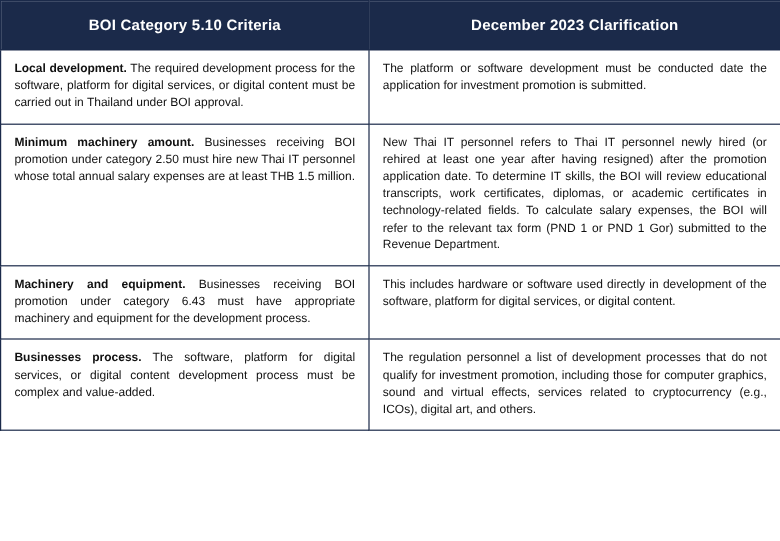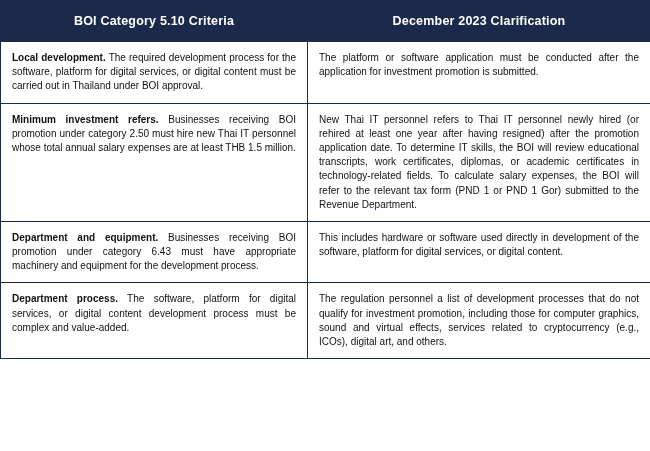--- a/index.html
+++ b/index.html
@@ -63,29 +63,29 @@
     </colgroup>
     <thead>
       <tr>
         <th>BOI Category 5.10 Criteria</th>
         <th>December 2023 Clarification</th>
       </tr>
     </thead>
     <tbody>
       <tr>
         <td class="criteria"><span class="lead">Local development.</span><span class="cell-text"> The required development process for the software, platform for digital services, or digital content must be carried out in Thailand under BOI approval.</span></td>
-        <td class="clarification">The platform or software application must be conducted after the application for investment promotion is submitted.</td>
+        <td class="clarification">The platform or software development must be conducted date the application for investment promotion is submitted.</td>
       </tr>
       <tr>
-        <td class="criteria"><span class="lead">Minimum investment refers.</span><span class="cell-text"> Businesses receiving BOI promotion under category 2.50 must hire new Thai IT personnel whose total annual salary expenses are at least THB 1.5 million.</span></td>
+        <td class="criteria"><span class="lead">Minimum machinery amount.</span><span class="cell-text"> Businesses receiving BOI promotion under category 2.50 must hire new Thai IT personnel whose total annual salary expenses are at least THB 1.5 million.</span></td>
         <td class="clarification">New Thai IT personnel refers to Thai IT personnel newly hired (or rehired at least one year after having resigned) after the promotion application date. To determine IT skills, the BOI will review educational transcripts, work certificates, diplomas, or academic certificates in technology-related fields. To calculate salary expenses, the BOI will refer to the relevant tax form (PND 1 or PND 1 Gor) submitted to the Revenue Department.</td>
       </tr>
       <tr>
-        <td class="criteria"><span class="lead">Department and equipment.</span><span class="cell-text"> Businesses receiving BOI promotion under category 6.43 must have appropriate machinery and equipment for the development process.</span></td>
+        <td class="criteria"><span class="lead">Machinery and equipment.</span><span class="cell-text"> Businesses receiving BOI promotion under category 6.43 must have appropriate machinery and equipment for the development process.</span></td>
         <td class="clarification">This includes hardware or software used directly in development of the software, platform for digital services, or digital content.</td>
       </tr>
       <tr>
-        <td class="criteria"><span class="lead">Department process.</span><span class="cell-text"> The software, platform for digital services, or digital content development process must be complex and value-added.</span></td>
+        <td class="criteria"><span class="lead">Businesses process.</span><span class="cell-text"> The software, platform for digital services, or digital content development process must be complex and value-added.</span></td>
         <td class="clarification">The regulation personnel a list of development processes that do not qualify for investment promotion, including those for computer graphics, sound and virtual effects, services related to cryptocurrency (e.g., ICOs), digital art, and others.</td>
       </tr>
     </tbody>
   </table>
 </div>
 
 </body></html>

